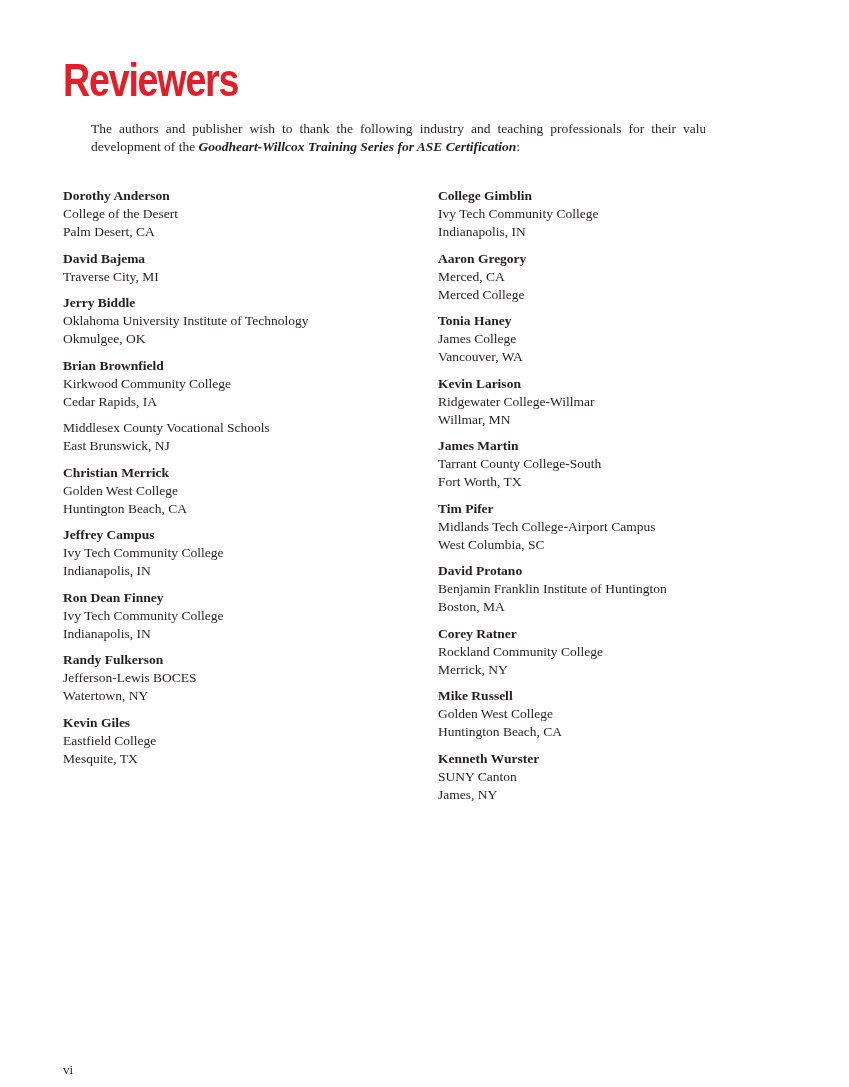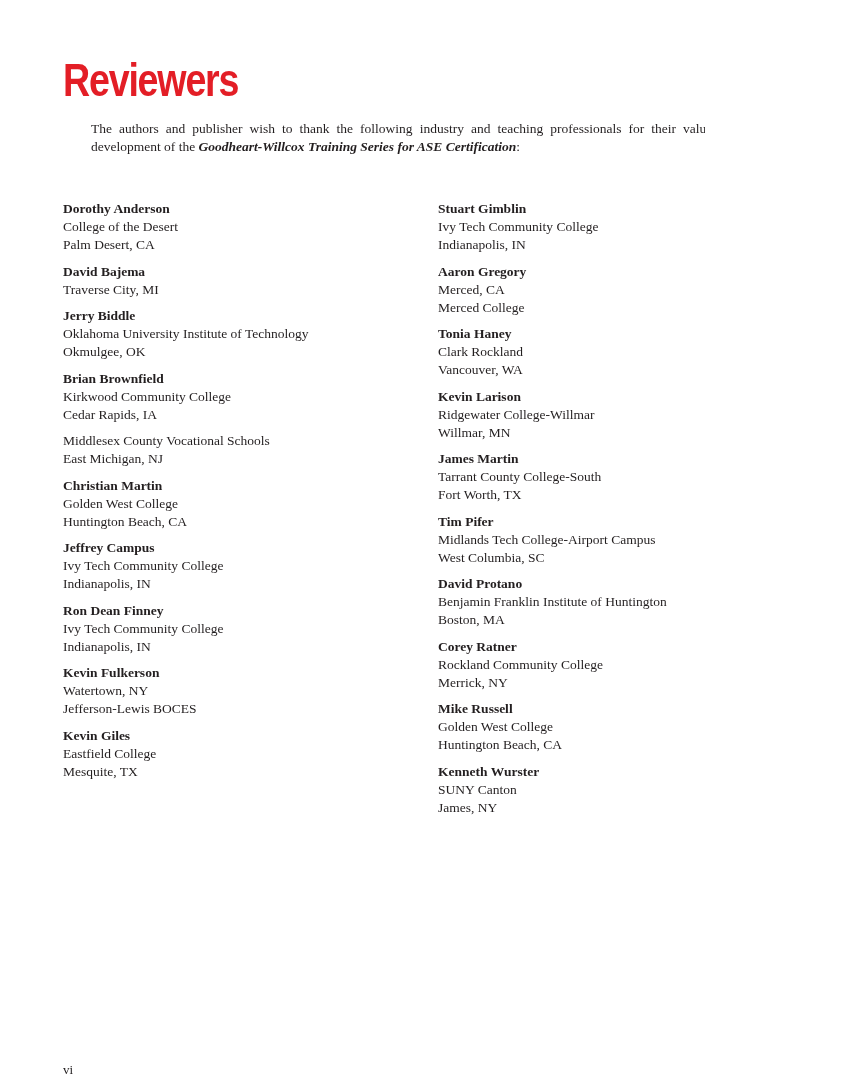--- a/index.html
+++ b/index.html
@@ -42,21 +42,21 @@
     line-height: 18px;
     text-align: justify;
     margin-left: 28px;
   }
   .intro .series {
     font-weight: 700;
     font-style: italic;
   }
   .columns {
     display: flex;
-    margin-top: 44px;
+    margin-top: 31px;
   }
   .col-left {
     flex: none;
     width: 375px;
   }
   .col-right {
     flex: 1;
   }
   .entry {
     margin: 0 0 8.5px 0;
@@ -104,63 +104,63 @@
           <p>Oklahoma University Institute of Technology</p>
           <p>Okmulgee, OK</p>
         </div>
         <div class="entry">
           <p class="name">Brian Brownfield</p>
           <p>Kirkwood Community College</p>
           <p>Cedar Rapids, IA</p>
         </div>
         <div class="entry">
           <p>Middlesex County Vocational Schools</p>
-          <p>East Michigan, NJ</p>
-        </div>
-        <div class="entry">
-          <p class="name">Christian Martin</p>
+          <p>East Brunswick, NJ</p>
+        </div>
+        <div class="entry">
+          <p class="name">Christian Merrick</p>
           <p>Golden West College</p>
           <p>Huntington Beach, CA</p>
         </div>
         <div class="entry">
           <p class="name">Jeffrey Campus</p>
           <p>Ivy Tech Community College</p>
           <p>Indianapolis, IN</p>
         </div>
         <div class="entry">
           <p class="name">Ron Dean Finney</p>
           <p>Ivy Tech Community College</p>
           <p>Indianapolis, IN</p>
         </div>
         <div class="entry">
-          <p class="name">Kevin Fulkerson</p>
+          <p class="name">Randy Fulkerson</p>
+          <p>Jefferson-Lewis BOCES</p>
           <p>Watertown, NY</p>
-          <p>Jefferson-Lewis BOCES</p>
         </div>
         <div class="entry">
           <p class="name">Kevin Giles</p>
           <p>Eastfield College</p>
           <p>Mesquite, TX</p>
         </div>
       </div>
 
       <div class="col-right">
         <div class="entry">
-          <p class="name">Stuart Gimblin</p>
+          <p class="name">College Gimblin</p>
           <p>Ivy Tech Community College</p>
           <p>Indianapolis, IN</p>
         </div>
         <div class="entry">
           <p class="name">Aaron Gregory</p>
           <p>Merced, CA</p>
           <p>Merced College</p>
         </div>
         <div class="entry">
           <p class="name">Tonia Haney</p>
-          <p>Clark Rockland</p>
+          <p>James College</p>
           <p>Vancouver, WA</p>
         </div>
         <div class="entry">
           <p class="name">Kevin Larison</p>
           <p>Ridgewater College-Willmar</p>
           <p>Willmar, MN</p>
         </div>
         <div class="entry">
           <p class="name">James Martin</p>
           <p>Tarrant County College-South</p>

